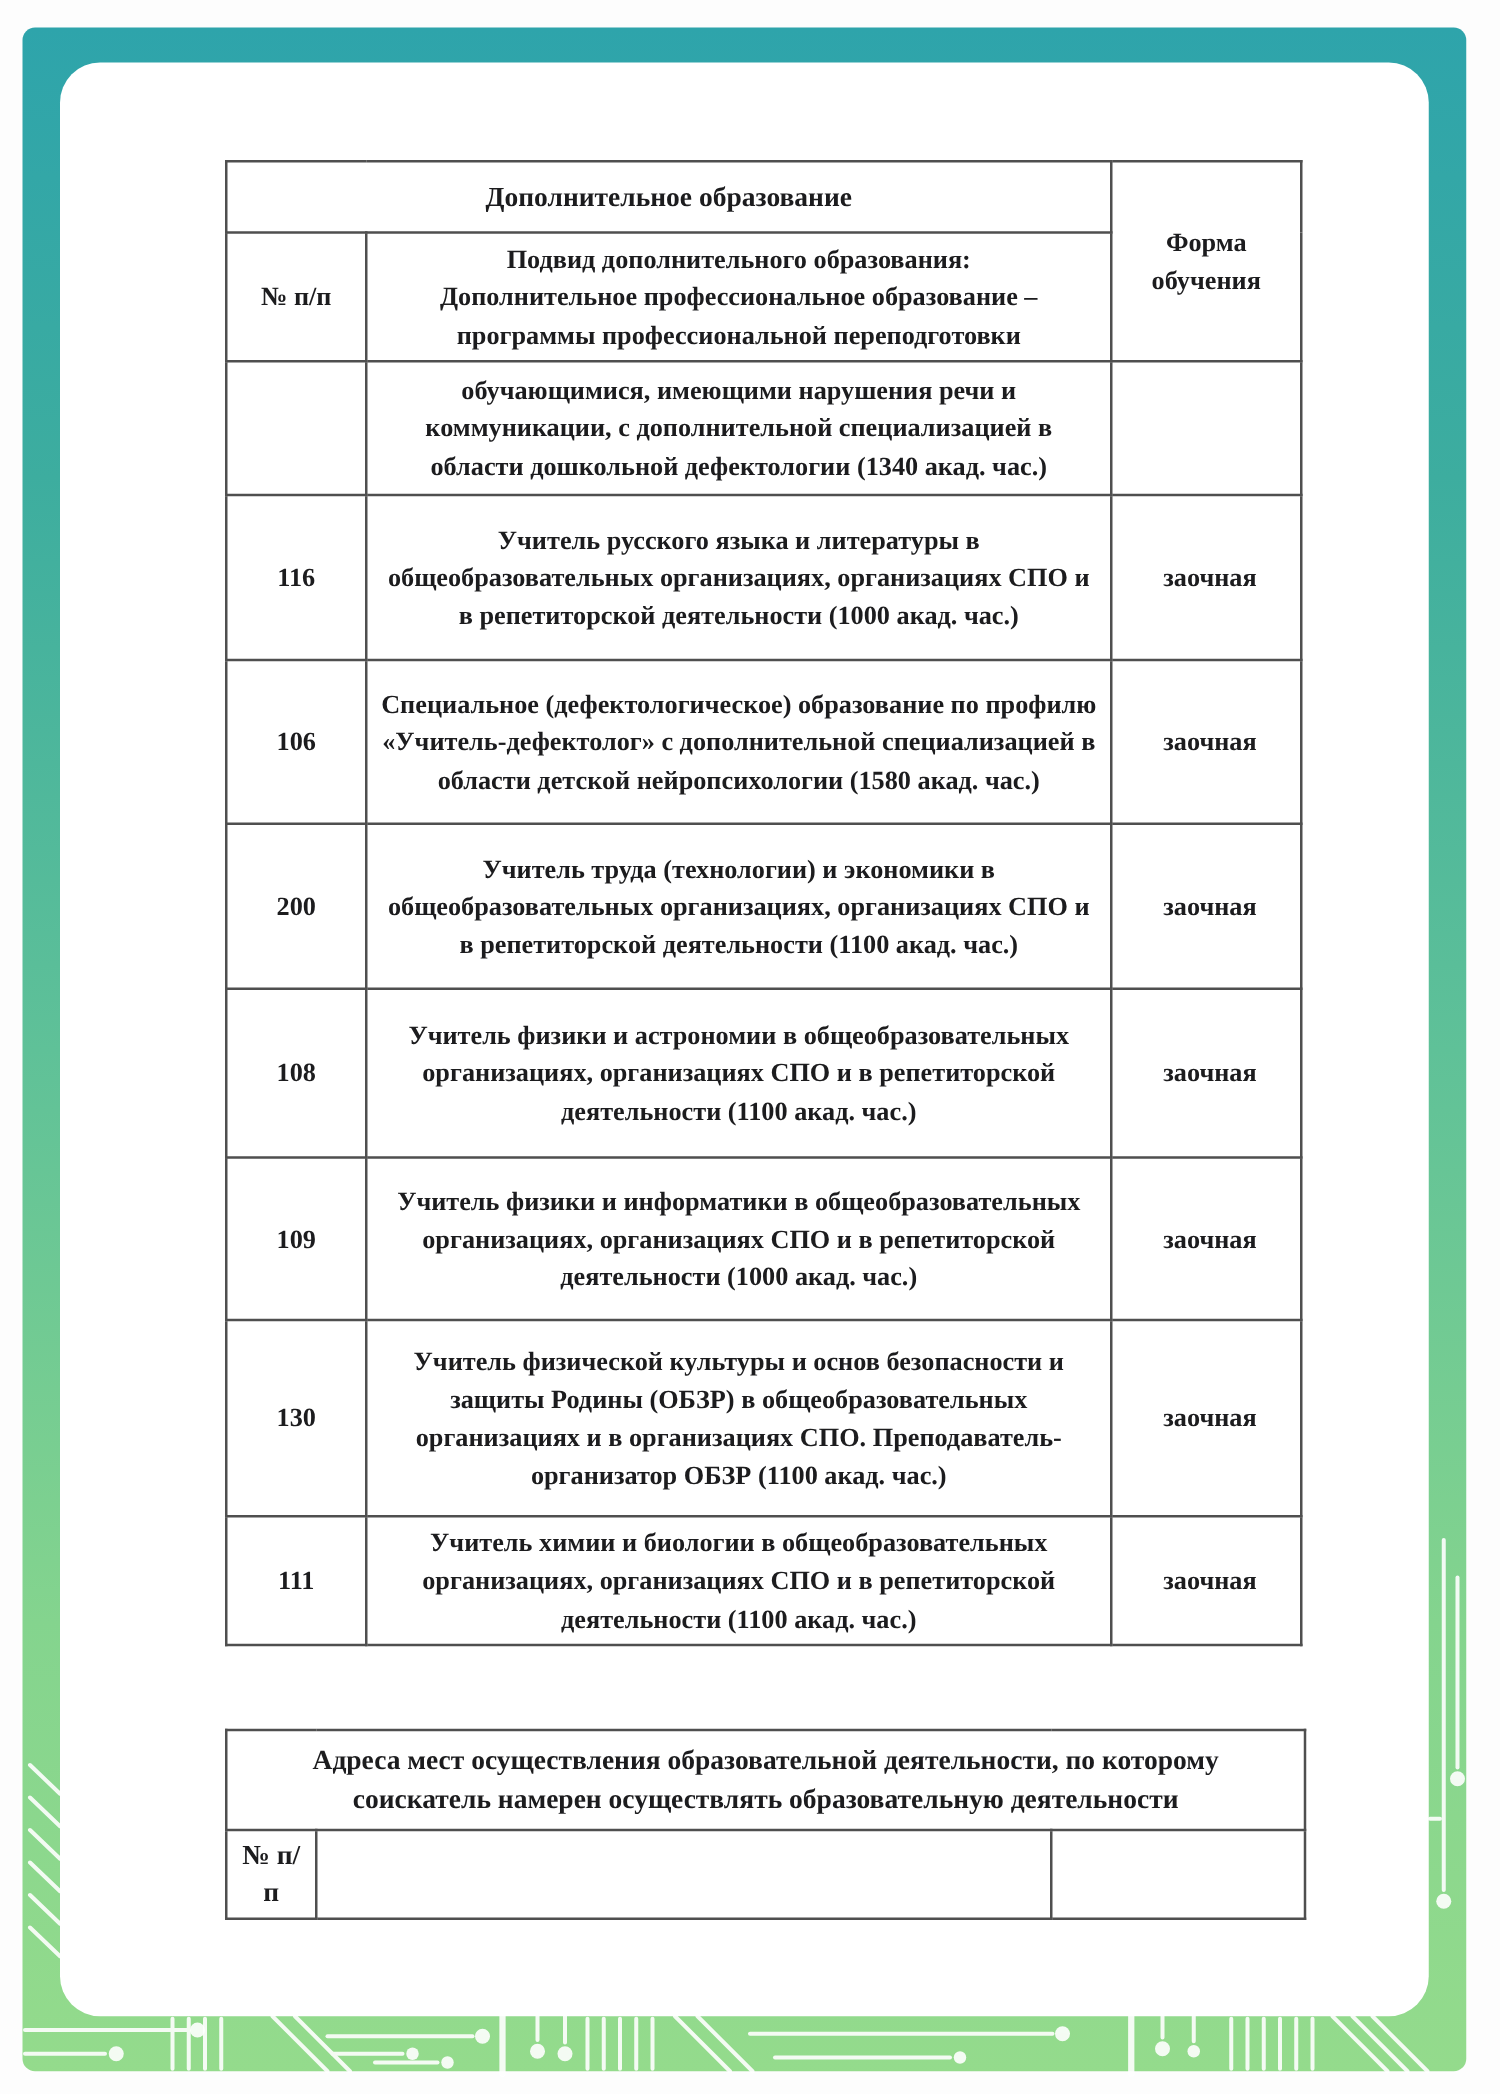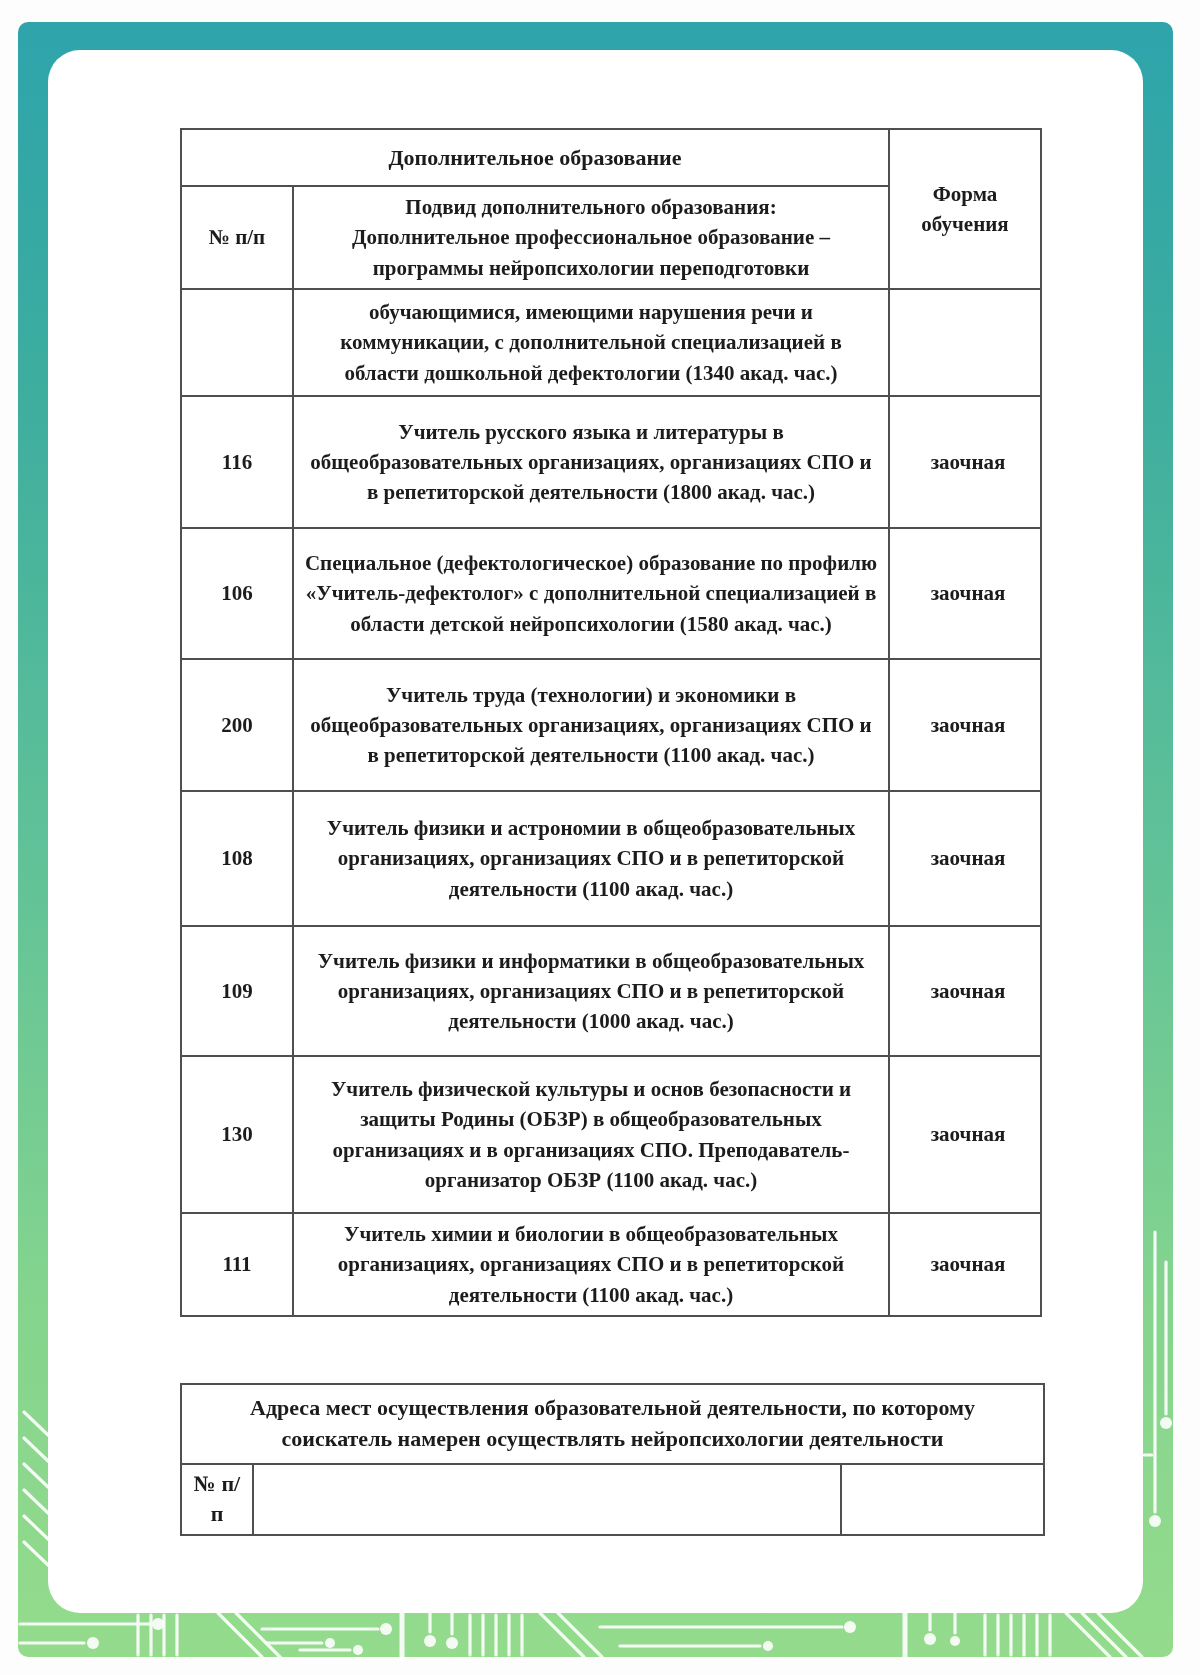--- a/index.html
+++ b/index.html
@@ -106,30 +106,30 @@
     <tbody>
       <tr style="height:57px">
         <td colspan="2" class="group-hdr">Дополнительное образование</td>
         <td rowspan="2" class="pre">Форма
 обучения</td>
       </tr>
       <tr style="height:103px">
         <td class="num">№ п/п</td>
         <td class="pre">Подвид дополнительного образования:
 Дополнительное профессиональное образование –
-программы нейропсихологии переподготовки</td>
+программы профессиональной переподготовки</td>
       </tr>
       <tr style="height:107px">
         <td class="num"></td>
         <td class="prog">обучающимися, имеющими нарушения речи и коммуникации, с дополнительной специализацией в области дошкольной дефектологии (1340 акад. час.)</td>
         <td class="form"></td>
       </tr>
       <tr style="height:132px">
         <td class="num">116</td>
-        <td class="prog">Учитель русского языка и литературы в общеобразовательных организациях, организациях СПО и в репетиторской деятельности (1800 акад. час.)</td>
+        <td class="prog">Учитель русского языка и литературы в общеобразовательных организациях, организациях СПО и в репетиторской деятельности (1000 акад. час.)</td>
         <td class="form">заочная</td>
       </tr>
       <tr style="height:131px">
         <td class="num">106</td>
         <td class="prog">Специальное (дефектологическое) образование по профилю «Учитель-дефектолог» с дополнительной специализацией в области детской нейропсихологии (1580 акад. час.)</td>
         <td class="form">заочная</td>
       </tr>
       <tr style="height:132px">
         <td class="num">200</td>
         <td class="prog">Учитель труда (технологии) и экономики в общеобразовательных организациях, организациях СПО и в репетиторской деятельности (1100 акад. час.)</td>
@@ -160,21 +160,21 @@
 
   <table class="t2">
     <colgroup>
         <col style="width:72px">
         <col style="width:588px">
         <col style="width:203px">
       </colgroup>
     <tbody>
       <tr style="height:77px">
         <td colspan="3" class="t2title">Адреса мест осуществления образовательной деятельности, по которому
-соискатель намерен осуществлять нейропсихологии деятельности</td>
+соискатель намерен осуществлять образовательную деятельности</td>
       </tr>
       <tr style="height:57px">
         <td>№ п/п</td>
         <td></td>
         <td></td>
       </tr>
     </tbody>
   </table>
 
 </div>

